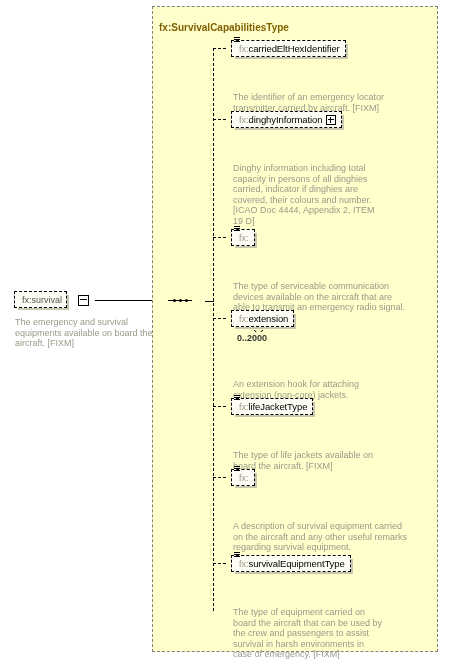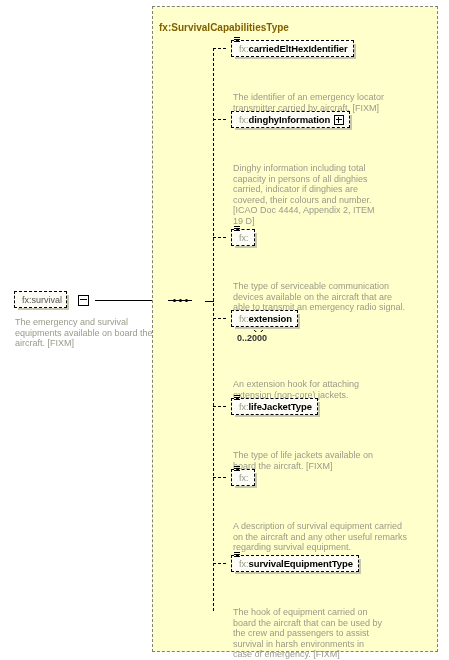--- a/index.html
+++ b/index.html
@@ -42,21 +42,21 @@
     background:#fdfdf5;
     border:1px dashed #000000;
     box-sizing:border-box;
     height:17px;
     padding:0 5px 0 7px;
     display:flex;align-items:center;
     box-shadow:3px 3px 0 -1px #c8c8b0;
     white-space:nowrap;
   }
   .elbox .pfx{color:#999988;font-size:9px;font-weight:normal;}
-  .elbox .nm{color:#000000;font-size:9.5px;font-weight:bold;letter-spacing:-0.1px;}
+  .elbox .nm{color:#000000;font-size:9.5px;font-weight:normal;letter-spacing:-0.1px;}
   
   .attrglyph{
     position:absolute;left:2px;top:-4px;
     width:7px;height:7px;line-height:6px;
     font-size:8px;color:#000;
     display:block;
   }
   .attrglyph i{
     display:block;width:6px;height:1px;background:#000;margin-bottom:1px;
   }
@@ -250,13 +250,13 @@
 
 <div class="elbox" style="left:231px;top:555px">
   <span class="attrglyph">
       <i></i>
       <i></i>
       <i></i>
     </span>
   <span class="pfx">fx:</span>
     <span class="nm">survivalEquipmentType</span>
 </div>
-<div class="desc" style="left:233px;top:577px">The hook of equipment carried on board the aircraft that can be used by the crew and passengers to assist survival in harsh environments in case of emergency. [FIXM]</div>
+<div class="desc" style="left:233px;top:577px">The type of equipment carried on board the aircraft that can be used by the crew and passengers to assist survival in harsh environments in case of emergency. [FIXM]</div>
 
 </body></html>

